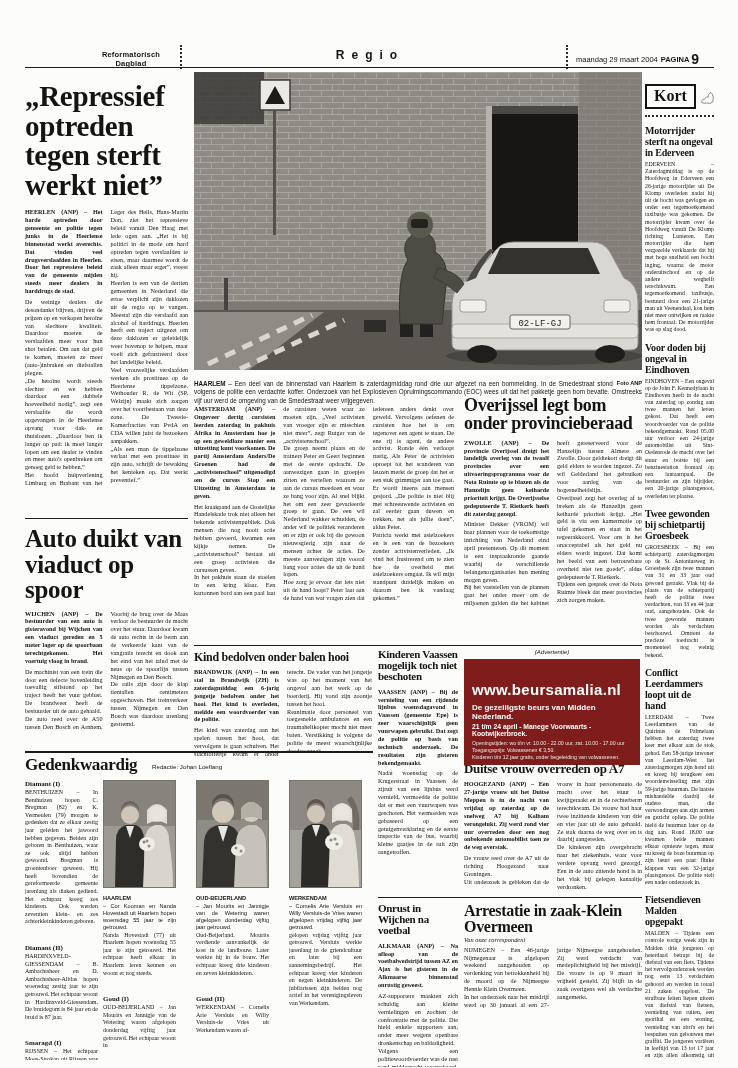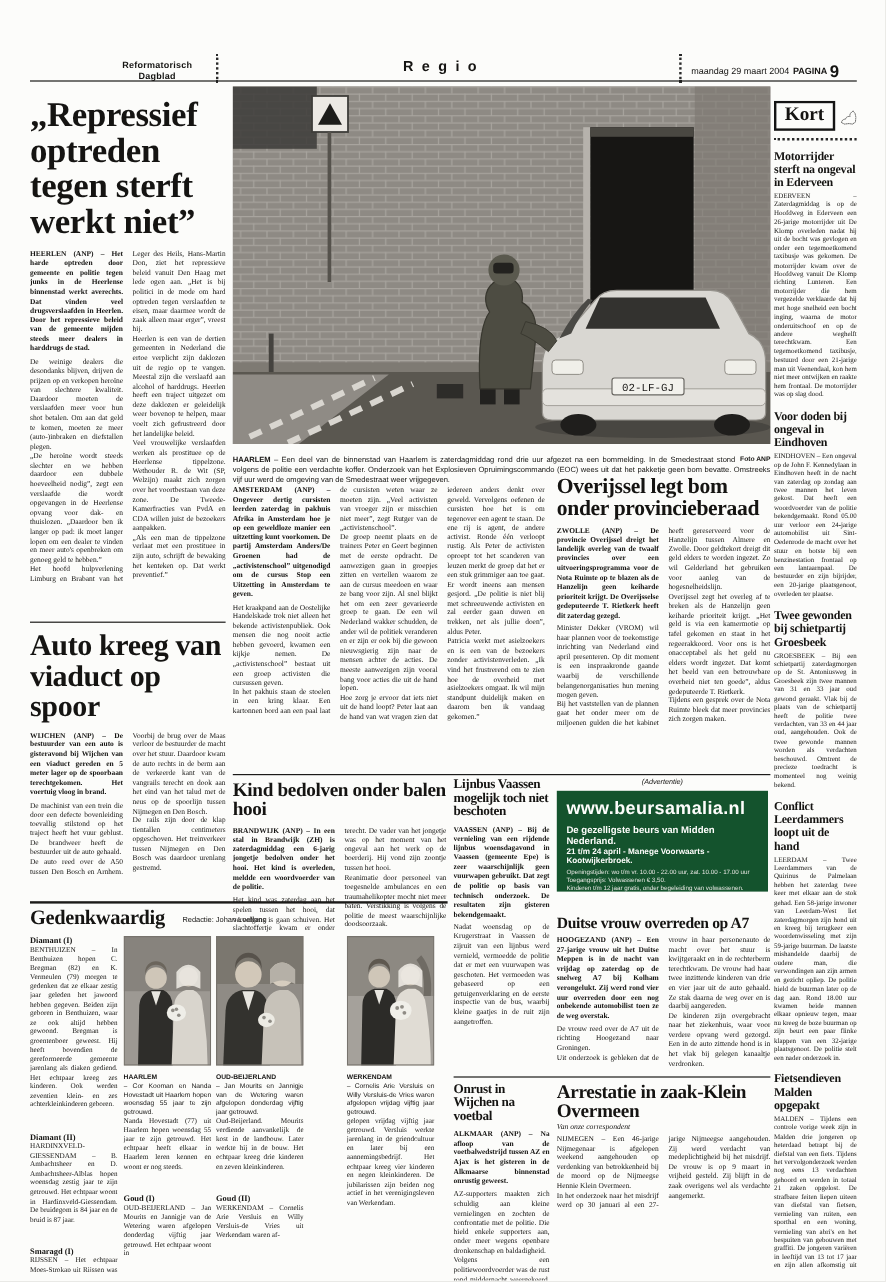--- a/index.html
+++ b/index.html
@@ -28,22 +28,22 @@
   .byline{font-style:italic;font-size:6.4px;margin:0;}
   
   .photo-frame{position:absolute;left:194px;top:72px;width:448px;height:298px;background:#8e8a84;}
   .photo-caption{position:absolute;left:194px;top:374px;width:448px;
         font:6.3px "Liberation Sans",sans-serif;line-height:1.3;text-align:justify;}
   .cap-lead{font-weight:bold;}
   .credit{float:right;font-weight:bold;font-size:5.6px;margin-left:4px;}
   
   .ad-label{position:absolute;left:464px;top:649px;width:176px;text-align:center;
         font:italic 6px "Liberation Sans",sans-serif;}
-  .ad-box{position:absolute;left:464px;top:659px;width:176px;height:84px;background:#14532d;
-        color:#fdfdfb;font-family:"Liberation Sans",sans-serif;padding:7px 8px;box-sizing:border-box;}
+  .ad-box{position:absolute;left:464px;top:659px;width:176px;height:106px;background:#7f1d1d;
+        color:#fdfdfb;font-family:"Liberation Sans",sans-serif;padding:23px 8px;box-sizing:border-box;}
   .ad-url{font-size:15px;font-weight:bold;letter-spacing:.3px;line-height:1.1;}
   .ad-l1{font-size:8px;font-weight:bold;margin-top:4px;}
   .ad-l2{font-size:6.8px;font-weight:bold;margin-top:2px;}
   .ad-small{font-size:5.2px;margin-top:3px;line-height:1.4;color:#e6e6e2;}
   
   .kort{position:absolute;left:645px;top:84px;width:69px;height:976px;overflow:hidden;}
   .kort-headrow{display:flex;align-items:flex-start;gap:4px;}
   .kort-box{border:2px solid #141414;padding:1px 7px 2px;font:bold 16px "Liberation Serif",serif;}
   .kort-dots{border-bottom:2px dotted #2a2a2a;margin:3px 0 4px;}
   .kort-item h4{font:bold 10px "Liberation Serif",serif;line-height:1.1;margin:8px 0 3px;letter-spacing:-.2px;}
@@ -80,21 +80,21 @@
 Het hoofd hulpverlening Limburg en Brabant van het Leger des Heils, Hans-Martin Don, ziet het repressieve beleid vanuit Den Haag met lede ogen aan. „Het is bij politici in de mode om hard optreden tegen verslaafden te eisen, maar daarmee wordt de zaak alleen maar erger”, vreest hij.
 Heerlen is een van de dertien gemeenten in Nederland die ertoe verplicht zijn daklozen uit de regio op te vangen. Meestal zijn die verslaafd aan alcohol of harddrugs. Heerlen heeft een traject uitgezet om deze daklozen er geleidelijk weer bovenop te helpen, maar voelt zich gefrustreerd door het landelijke beleid.
 Veel vrouwelijke verslaafden werken als prostituee op de Heerlense tippelzone. Wethouder R. de Wit (SP, Welzijn) maakt zich zorgen over het voortbestaan van deze zone. De Tweede-Kamerfracties van PvdA en CDA willen juist de bezoekers aanpakken.
 „Als een man de tippelzone verlaat met een prostituee in zijn auto, schrijft de bewaking het kenteken op. Dat werkt preventief.”</p>
     </div>
   </section>
 
   <div class="hrule" style="left:25px;top:518px;width:163px"></div>
 
   <section class="abs" style="left:25px;top:526px;width:163px">
-    <h2 class="headline" style="font-size:25px">Auto kreeg van viaduct op spoor</h2>
+    <h2 class="headline" style="font-size:25px">Auto duikt van viaduct op spoor</h2>
     <div class="art-body c2" style="height:160px;margin-top:7px">
       <p class="lead">WIJCHEN (ANP) – De bestuurder van een auto is gisteravond bij Wijchen van een viaduct gereden en 5 meter lager op de spoorbaan terechtgekomen. Het voertuig vloog in brand.</p>
       <p>De machinist van een trein die door een defecte bovenleiding toevallig stilstond op het traject heeft het vuur geblust. De brandweer heeft de bestuurder uit de auto gehaald.
 De auto reed over de A50 tussen Den Bosch en Arnhem. Voorbij de brug over de Maas verloor de bestuurder de macht over het stuur. Daardoor kwam de auto rechts in de berm aan de verkeerde kant van de vangrails terecht en dook aan het eind van het talud met de neus op de spoorlijn tussen Nijmegen en Den Bosch.
 De rails zijn door de klap tientallen centimeters opgeschoven. Het treinverkeer tussen Nijmegen en Den Bosch was daardoor urenlang gestremd.</p>
     </div>
   </section>
 
   <figure class="photo-frame" style="margin:0">
     <svg width="448" height="298" viewBox="0 0 448 298">
@@ -178,30 +178,30 @@
       <p>Minister Dekker (VROM) wil haar plannen voor de toekomstige inrichting van Nederland eind april presenteren. Op dit moment is een inspraakronde gaande waarbij de verschillende belangenorganisaties hun mening mogen geven.
 Bij het vaststellen van de plannen gaat het onder meer om de miljoenen gulden die het kabinet heeft gereserveerd voor de Hanzelijn tussen Almere en Zwolle. Door geldtekort dreigt dit geld elders te worden ingezet. Zo wil Gelderland het gebruiken voor aanleg van de hogesnelheidslijn.
 Overijssel zegt het overleg af te breken als de Hanzelijn geen keiharde prioriteit krijgt. „Het geld is via een kamermotie op tafel gekomen en staat in het regeerakkoord. Voor ons is het onacceptabel als het geld nu elders wordt ingezet. Dat komt het beeld van een betrouwbare overheid niet ten goede”, aldus gedeputeerde T. Rietkerk.
 Tijdens een gesprek over de Nota Ruimte bleek dat meer provincies zich zorgen maken.</p>
     </div>
   </section>
 
   <div class="hrule" style="left:194px;top:645px;width:448px"></div>
 
   <section class="abs" style="left:194px;top:651px;width:178px">
-    <h3 class="headline" style="font-size:16px">Kind bedolven onder balen hooi</h3>
+    <h3 class="headline" style="font-size:12px">Kind bedolven onder balen hooi</h3>
     <div class="art-body c2" style="height:112px;margin-top:5px">
       <p class="lead">BRANDWIJK (ANP) – In een stal in Brandwijk (ZH) is zaterdagmiddag een 6-jarig jongetje bedolven onder het hooi. Het kind is overleden, meldde een woordvoerder van de politie.</p>
       <p>Het kind was zaterdag aan het spelen tussen het hooi, dat vervolgens is gaan schuiven. Het slachtoffertje kwam er onder terecht. De vader van het jongetje was op het moment van het ongeval aan het werk op de boerderij. Hij vond zijn zoontje tussen het hooi.
 Reanimatie door personeel van toegesnelde ambulances en een traumahelikopter mocht niet meer baten. Verstikking is volgens de politie de meest waarschijnlijke doodsoorzaak.</p>
     </div>
   </section>
 
   <section class="abs" style="left:378px;top:649px;width:80px">
-    <h3 class="headline" style="font-size:11px">Lijnbus Vaassen mogelijk toch niet beschoten</h3>
+    <h3 class="headline" style="font-size:11px">Kinderen Vaassen mogelijk toch niet beschoten</h3>
     <div class="art-body" style="height:198px;margin-top:5px">
       <p class="lead">VAASSEN (ANP) – Bij de vernieling van een rijdende lijnbus woensdagavond in Vaassen (gemeente Epe) is zeer waarschijnlijk geen vuurwapen gebruikt. Dat zegt de politie op basis van technisch onderzoek. De resultaten zijn gisteren bekendgemaakt.</p>
       <p>Nadat woensdag op de Krugerstraat in Vaassen de zijruit van een lijnbus werd vernield, vermoedde de politie dat er met een vuurwapen was geschoten. Het vermoeden was gebaseerd op een getuigenverklaring en de eerste inspectie van de bus, waarbij kleine gaatjes in de ruit zijn aangetroffen.</p>
     </div>
   </section>
 
   <div class="ad-label">(Advertentie)</div>
   <aside class="ad-box">
     <div class="ad-url">www.beursamalia.nl</div>
     <div class="ad-l1">De gezelligste beurs van Midden Nederland.</div>
@@ -278,21 +278,21 @@
     </span>
     <p class="gd-cap">
       <span class="cap-lead">HAARLEM</span>
       <span>– Cor Kooman en Nanda Hovestadt uit Haarlem hopen woensdag 55 jaar te zijn getrouwd.</span>
     </p>
     <p>Nanda Hovestadt (77) uit Haarlem hopen woensdag 55 jaar te zijn getrouwd. Het echtpaar heeft elkaar in Haarlem leren kennen en woont er nog steeds.</p>
     <h5>Goud (I)</h5>
     <p>OUD-BEIJERLAND – Jan Mourits en Jannigje van de Wetering waren afgelopen donderdag vijftig jaar getrouwd. Het echtpaar woont in</p>
   </div>
 
-  <div class="gd-col" style="left:180px;width:73px">
+  <div class="gd-col" style="left:196px;width:73px">
     <span class="gd-photo">
       <svg width="73" height="108" viewBox="0 0 73 108">
         <rect width="73" height="108" fill="#8f8b85"></rect>
         <rect width="73" height="40" fill="#7b776f"></rect>
         <path d="M6 108 L8 62 Q9 48 22 45 L32 45 Q43 48 44 62 L45 108 Z" fill="#33322e"></path>
         <path d="M22 46 L27 62 L32 46 Z" fill="#e8e6e0"></path>
         <circle cx="27" cy="32" r="11" fill="#d2c8b9"></circle>
         <path d="M16 29 A11 11 0 0 1 38 29 L38 25 A11 11 0 0 0 16 25 Z" fill="#57524b"></path>
         <path d="M38 108 L40 62 Q41 48 53 45 L60 45 Q70 50 70 64 L71 108 Z" fill="#c7c2b9"></path>
         <circle cx="55" cy="32" r="10" fill="#d6cdbf"></circle>

